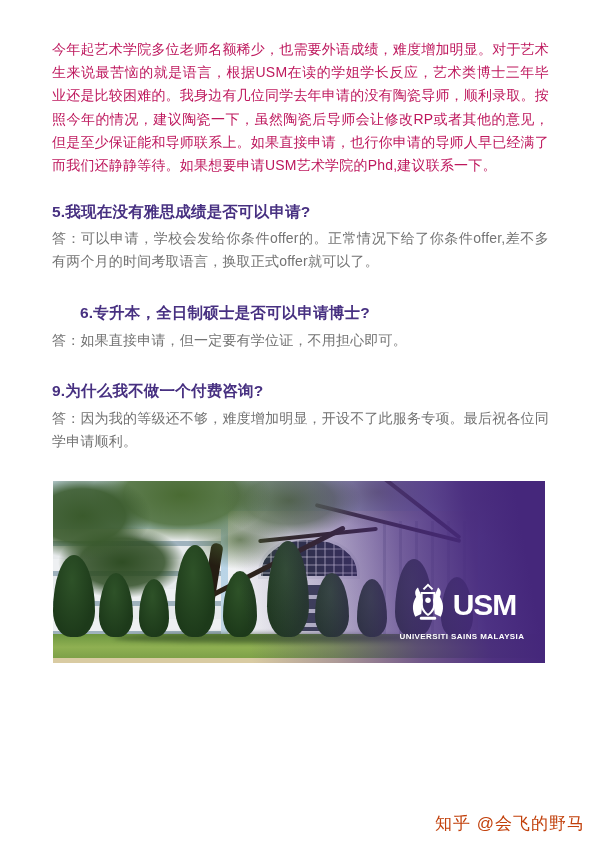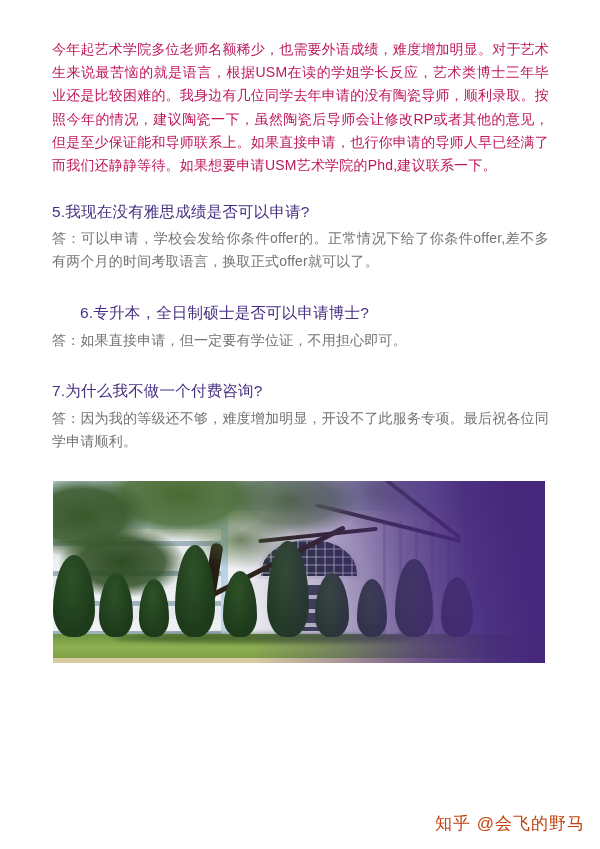--- a/index.html
+++ b/index.html
@@ -14,21 +14,21 @@
 
   
   .intro {
     left: 52px; top: 38px; width: 497px;
     font-size: 14px; line-height: 23.2px; color: #be185d;
     text-align: justify; letter-spacing: 0.2px;
     margin: 0;
   }
   .faq-heading {
     left: 52px; width: 497px;
-    font-size: 15.5px; font-weight: normal; color: #473081;
+    font-size: 15.5px; font-weight: bold; color: #473081;
     margin: 0; letter-spacing: 0.2px;
   }
   .faq-answer {
     left: 52px; width: 497px;
     font-size: 14px; line-height: 23.2px; color: #737373;
     text-align: justify; letter-spacing: 0.2px;
     margin: 0;
   }
   #h5 { top: 202px; } #a5 { top: 227px; }
   #h6 { top: 303px; margin-left: 28px; } #a6 { top: 329px; }
@@ -156,21 +156,21 @@
 <div>
 
   <p class="abs intro">今年起艺术学院多位老师名额稀少，也需要外语成绩，难度增加明显。对于艺术生来说最苦恼的就是语言，根据USM在读的学姐学长反应，艺术类博士三年毕业还是比较困难的。我身边有几位同学去年申请的没有陶瓷导师，顺利录取。按照今年的情况，建议陶瓷一下，虽然陶瓷后导师会让修改RP或者其他的意见，但是至少保证能和导师联系上。如果直接申请，也行你申请的导师人早已经满了而我们还静静等待。如果想要申请USM艺术学院的Phd,建议联系一下。</p>
 
   <h3 class="abs faq-heading" id="h5">5.我现在没有雅思成绩是否可以申请?</h3>
   <p class="abs faq-answer" id="a5">答：可以申请，学校会发给你条件offer的。正常情况下给了你条件offer,差不多有两个月的时间考取语言，换取正式offer就可以了。</p>
 
   <h3 class="abs faq-heading" id="h6">6.专升本，全日制硕士是否可以申请博士?</h3>
   <p class="abs faq-answer" id="a6">答：如果直接申请，但一定要有学位证，不用担心即可。</p>
 
-  <h3 class="abs faq-heading" id="h7">7.为什么我不做一个付费咨询?</h3>
+  <h3 class="abs faq-heading" id="h7">9.为什么我不做一个付费咨询?</h3>
   <p class="abs faq-answer" id="a7">答：因为我的等级还不够，难度增加明显，开设不了此服务专项。最后祝各位同学申请顺利。</p>
 
   <div class="abs photo">
     <div class="abs building-wing"></div>
     <div class="abs building-main"></div>
     <div class="abs pilasters"></div>
     <div class="abs arch-window"></div>
     <div class="abs entry-windows"></div>
 
     <div class="abs trunk"></div>
@@ -190,17 +190,33 @@
     <div class="abs conifer c5"></div>
     <div class="abs conifer c6"></div>
     <div class="abs conifer c7"></div>
     <div class="abs conifer c8"></div>
     <div class="abs conifer c9"></div>
     <div class="abs conifer c10"></div>
 
     <div class="abs ground-strip"></div>
     <div class="abs purple-overlay"></div>
 
+    <div class="abs usm-logo">
+      <div class="usm-row">
+        <span>
+          <svg width="40" height="44" viewBox="0 0 44 46">
+            <path d="M8 38 C4 30 5 22 9 16 C7 12 8 8 11 6 C12.5 10 13.5 12 14.5 14 L16.5 20 L14.5 35 Z" fill="#ffffff"></path>
+            <path d="M36 38 C40 30 39 22 35 16 C37 12 36 8 33 6 C31.5 10 30.5 12 29.5 14 L27.5 20 L29.5 35 Z" fill="#ffffff"></path>
+            <path d="M15 12 H29 V24 C29 32 22 36 22 36 C22 36 15 32 15 24 Z" fill="none" stroke="#ffffff" stroke-width="2.2"></path>
+            <circle cx="22" cy="20" r="3" fill="#ffffff"></circle>
+            <path d="M17 8 L22 3 L27 8" stroke="#ffffff" stroke-width="2.2" fill="none"></path>
+            <rect x="13" y="38" width="18" height="3.5" rx="1.5" fill="#ffffff"></rect>
+          </svg>
+        </span>
+        <span class="usm-acronym">USM</span>
+      </div>
+      <div class="usm-name">UNIVERSITI SAINS MALAYSIA</div>
+    </div>
   </div>
 
   <div class="abs watermark">知乎 @会飞的野马</div>
 
 </div>
 
 </body></html>

